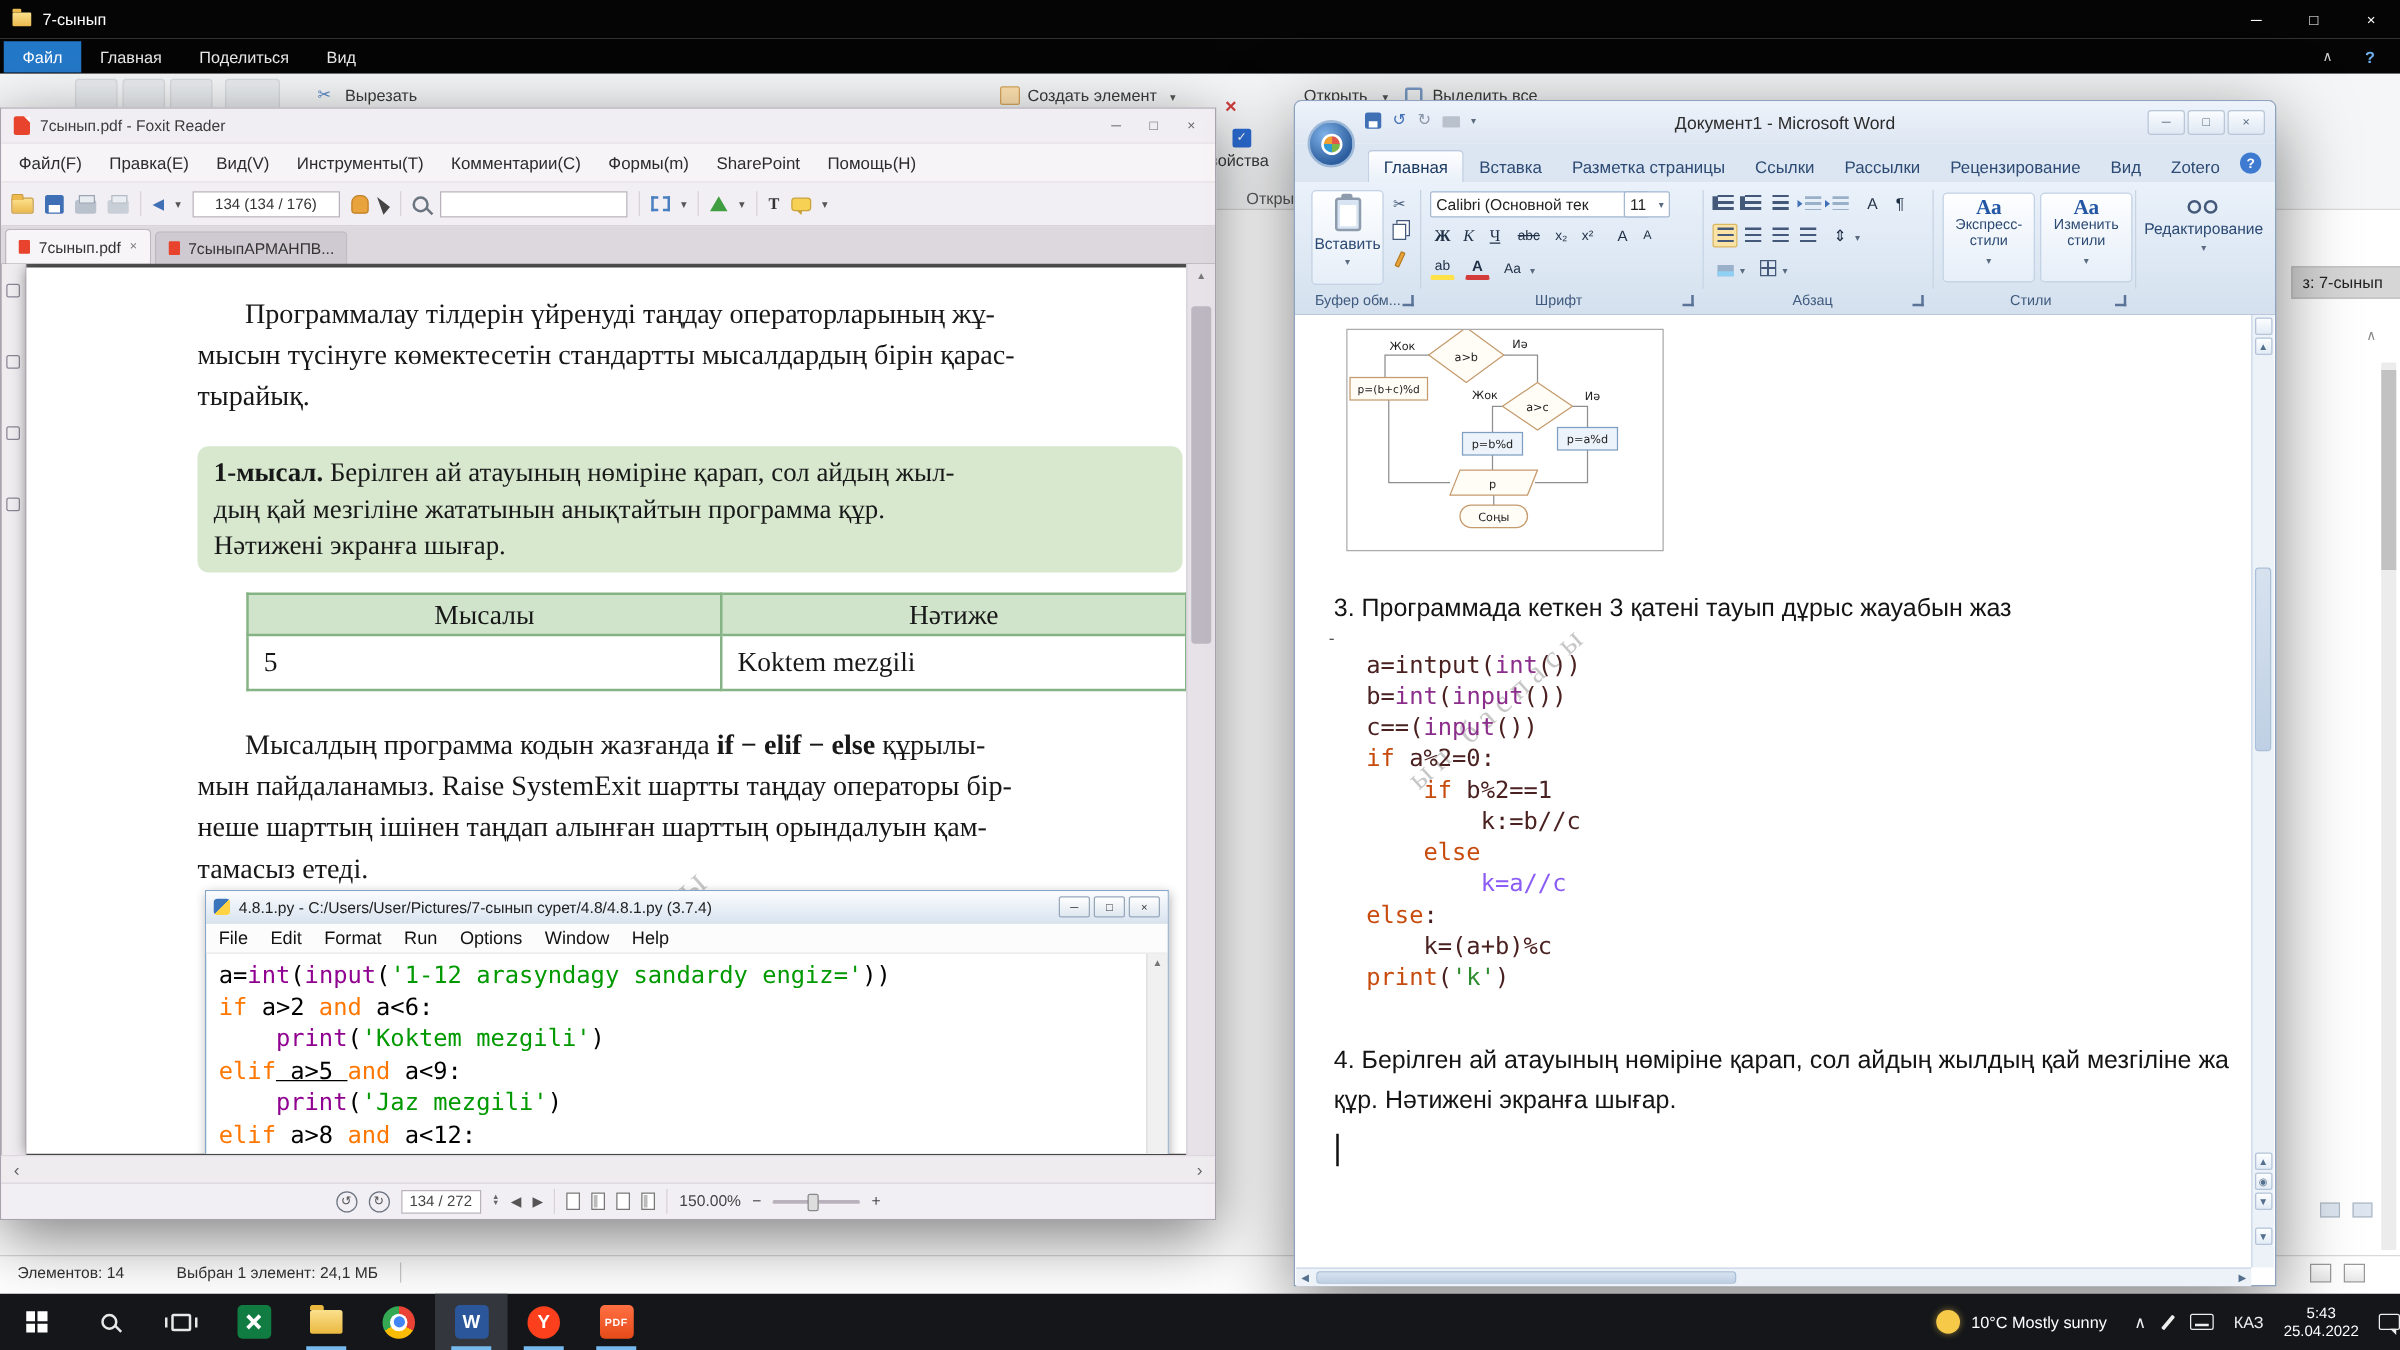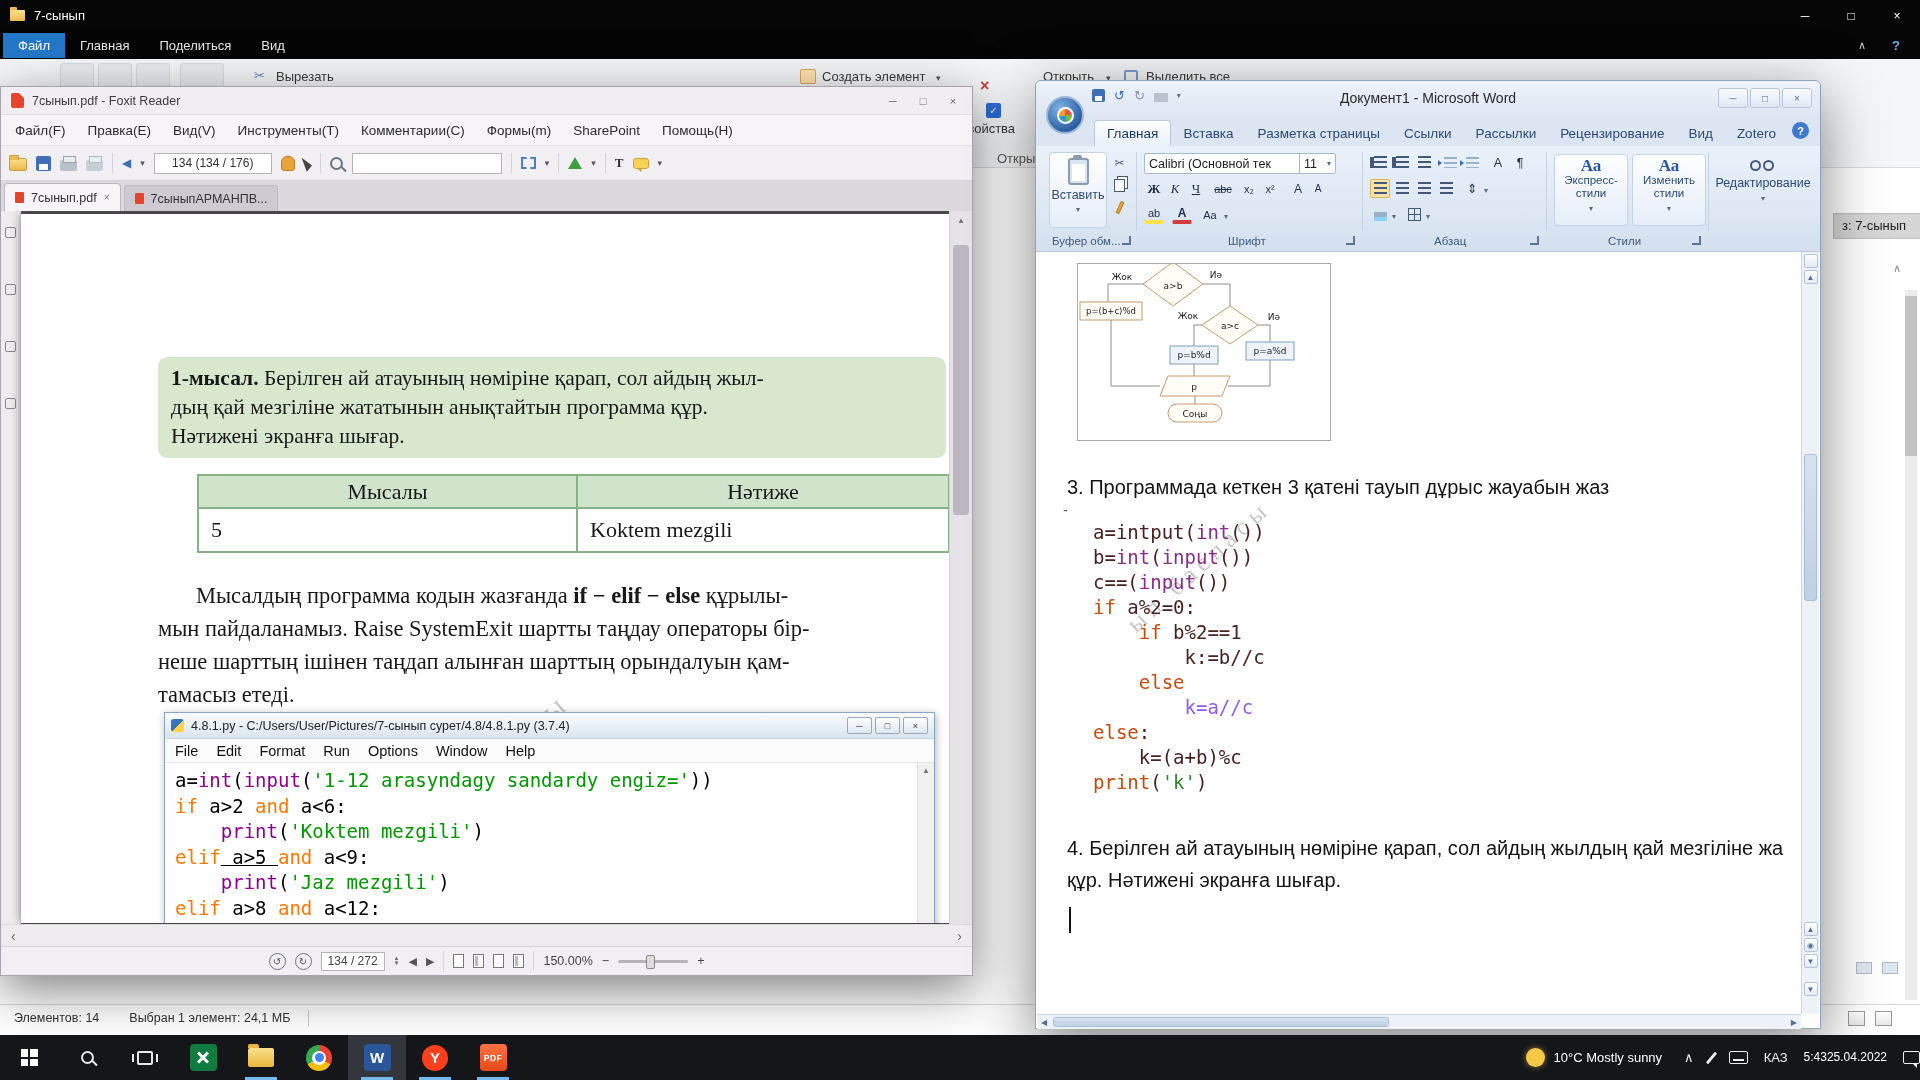--- a/index.html
+++ b/index.html
@@ -201,21 +201,21 @@
   .wordic{background:#2b579a;font-size:15px}
   .yand{width:26px;height:26px;border-radius:50%;background:#fc3f1d;color:#fff;font-weight:700;font-size:15px;display:grid;place-items:center}
   .foxic{background:linear-gradient(#ff7043,#e64a19);font-size:8.5px;letter-spacing:.5px}
   .tb-right{position:absolute;right:0;top:0;bottom:0;display:flex;align-items:center;gap:16px;color:#fff}
   .wx{display:flex;align-items:center;gap:9px;font-size:13px;padding:0 6px}
   .sun{width:19px;height:19px;border-radius:50%;background:#f7c948;box-shadow:0 0 6px #f7c94888}
   .tray-g{color:#eee;font-size:13px}
   .pen{width:3px;height:14px;background:#eee;border-radius:1px;transform:rotate(40deg)}
   .kbd{width:19px;height:13px;border:1.5px solid #eee;border-radius:2px;position:relative}
   .kbd::after{content:"";position:absolute;left:3px;right:3px;bottom:2px;height:2px;background:#eee}
-  .clock{display:flex;align-items:center;font-size:12px;line-height:15px}
+  .clock{display:flex;flex-direction:column;align-items:center;font-size:12px;line-height:15px}
   .notif{width:17px;height:13px;border:1.5px solid #eee;border-radius:2px;position:relative}
   .notif::after{content:"";position:absolute;right:2px;bottom:-5px;border-top:5px solid #eee;border-left:5px solid transparent}
 </style>
 </head>
 <body>
 
 <div class="screen">
 
   <div class="explorer">
     <div class="x-title">
@@ -258,21 +258,21 @@
     <div class="x-chip">з: 7-сынып</div>
     <span class="x-chipcaret">∧</span>
     <div class="x-rscroll">
         <i></i>
       </div>
     <span class="x-mini" style="left:1856px;top:962px"></span>
     <span class="x-mini" style="left:1882px;top:962px"></span>
 
     <div class="x-status">
       <span>Элементов: 14</span>
-      <span style="margin-left:30px">Выбран 1 элемент: 24,1 МБ</span>
+      <span style="margin-left:42px">Выбран 1 элемент: 24,1 МБ</span>
       <span class="x-ssep"></span>
       <div class="x-views">
         <span class="x-view"></span>
         <span class="x-view"></span>
       </div>
     </div>
   </div>
 
   <div class="foxit">
     <div class="f-title">
@@ -333,20 +333,25 @@
 
     <div class="f-doc">
       <div class="f-side">
         <i></i>
         <i></i>
         <i></i>
         <i></i>
       </div>
 
       <div class="f-page">
+        <div class="p-para ind" style="left:137px;top:20px">
+            <div>Программалау тілдерін үйренуді таңдау операторларының жұ-</div>
+            <div>мысын түсінуге көмектесетін стандартты мысалдардың бірін қарас-</div>
+            <div>тырайық.</div>
+          </div>
 
         <div class="p-example">
           <div><b>1-мысал.</b><span> Берілген ай атауының нөміріне қарап, сол айдың жыл-</span></div>
           <div>
               <div>дың қай мезгіліне жататынын анықтайтын программа құр.</div>
               <div>Нәтижені экранға шығар.</div>
             </div>
         </div>
 
         <table class="p-table">

